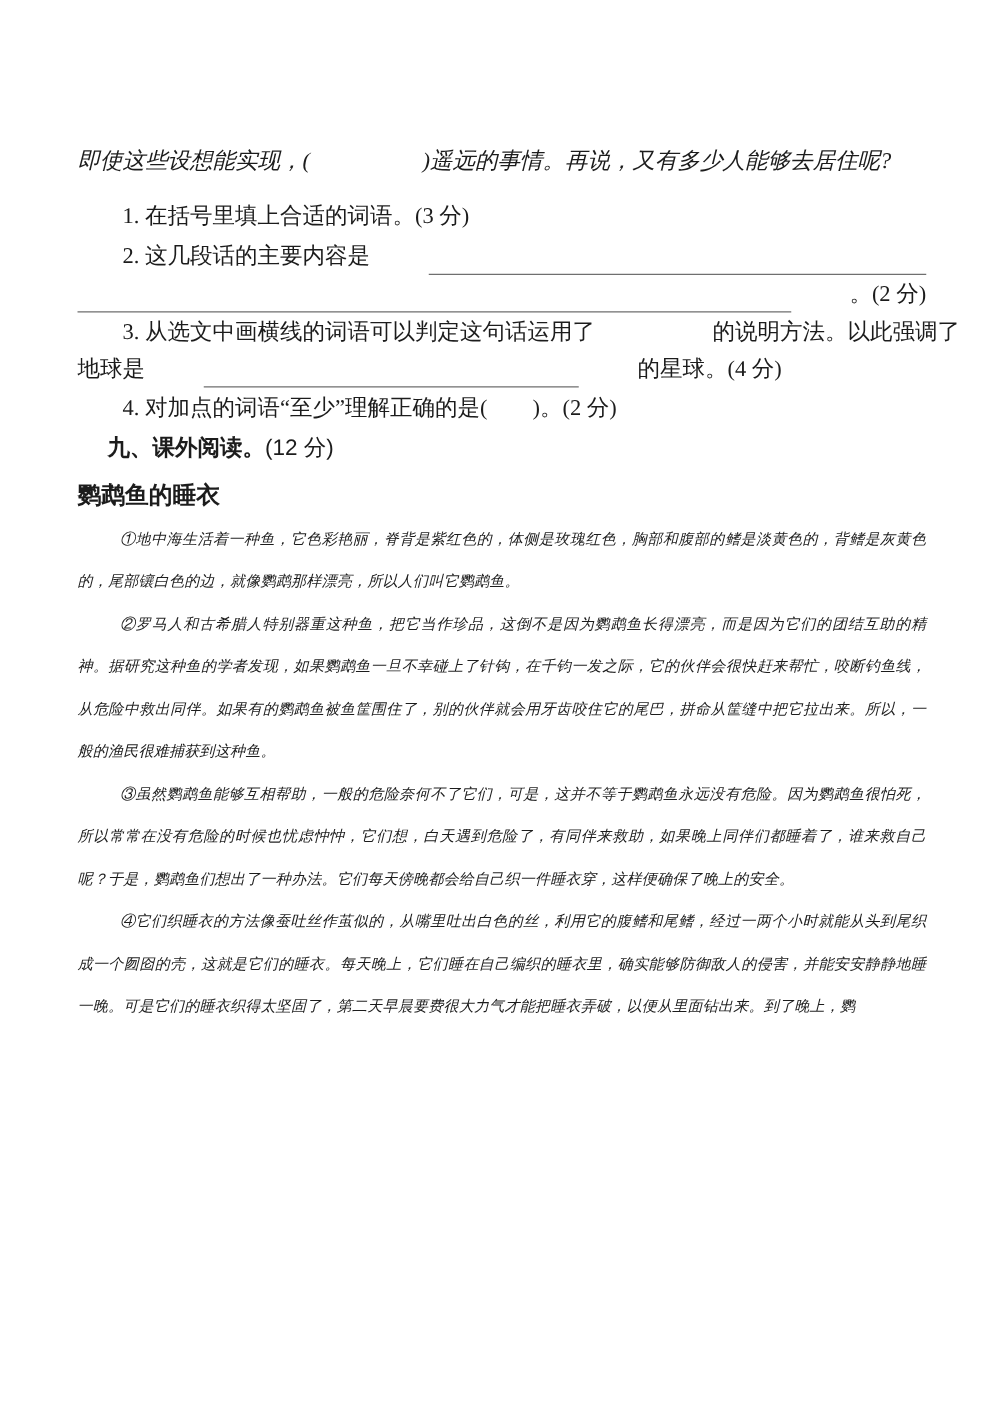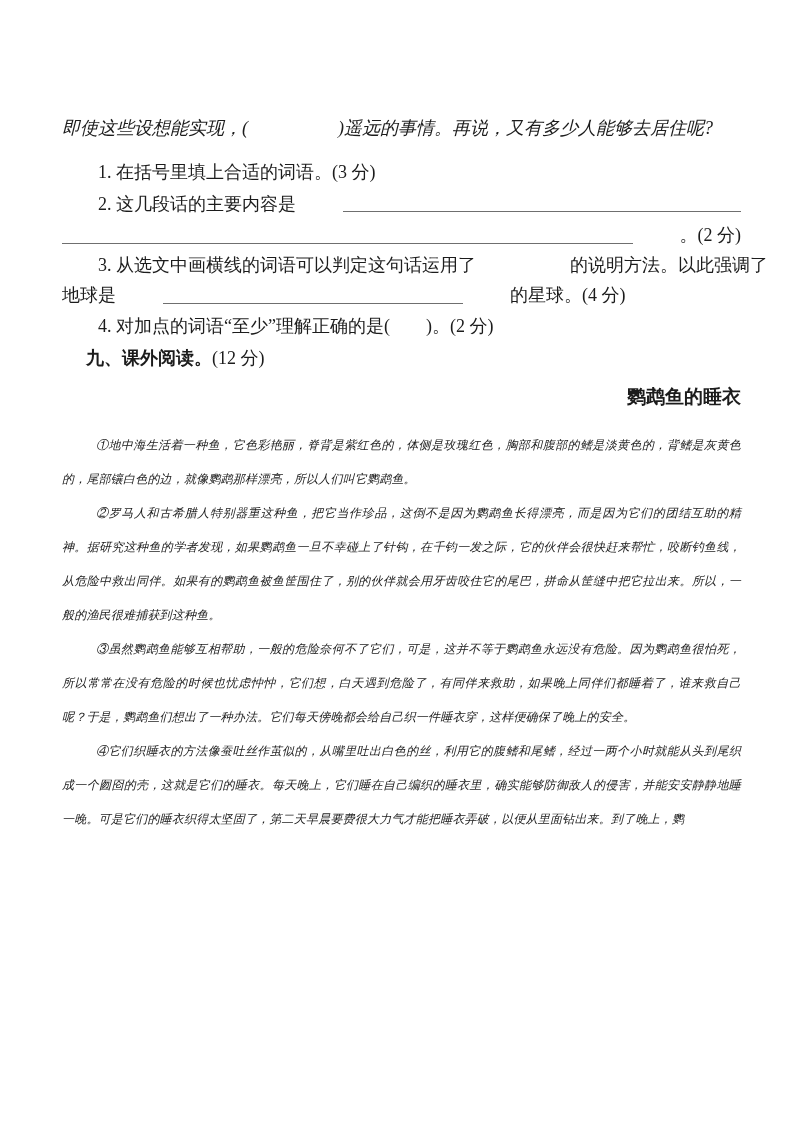--- a/index.html
+++ b/index.html
@@ -11,46 +11,46 @@
     padding:112px 52px 0 62px;
     color:#1c1c1c;
     font-family:"Liberation Serif",serif;
     overflow:hidden;
   }
   .qline{
     font-size:18px;
     line-height:32px;
     white-space:nowrap;
   }
-  .flexline{display:flex;gap:47px;}
+  .flexline{display:flex;align-items:flex-end;gap:47px;}
   .indent{padding-left:36px;}
   .indent-sm{padding-left:24px;}
   .kai{font-style:italic;}
   .blank{
     display:block;
     border-bottom:1px solid #6f6f6f;
     height:24px;
     box-sizing:border-box;
   }
   .grow{flex:1 1 auto;}
   .opt-gap{display:inline-block;width:46px;}
   .bold-sans{
     font-family:"Liberation Sans",sans-serif;
     font-weight:bold;
     font-size:18px;
   }
-  .score{font-family:Liberation Serif, serif;font-weight:normal;}
+  .score{font-family:Liberation Sans, sans-serif;font-weight:normal;}
   .reading-title{
-    text-align:right;
+    text-align:left;
     font-family:"Liberation Sans",sans-serif;
     font-weight:bold;
     font-size:19px;
     line-height:30px;
     margin-top:8px;
-    margin-bottom:16px;
+    margin-bottom:2px;
   }
   .para{
     font-size:12px;
     line-height:34px;
     text-align:justify;
     text-indent:34px;
     margin:0;
     letter-spacing:0.2px;
   }
   .qtext{display:inline-block;}

